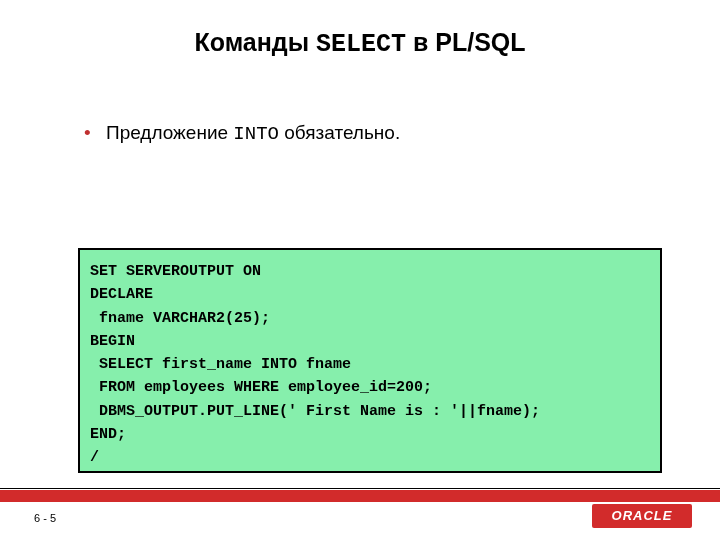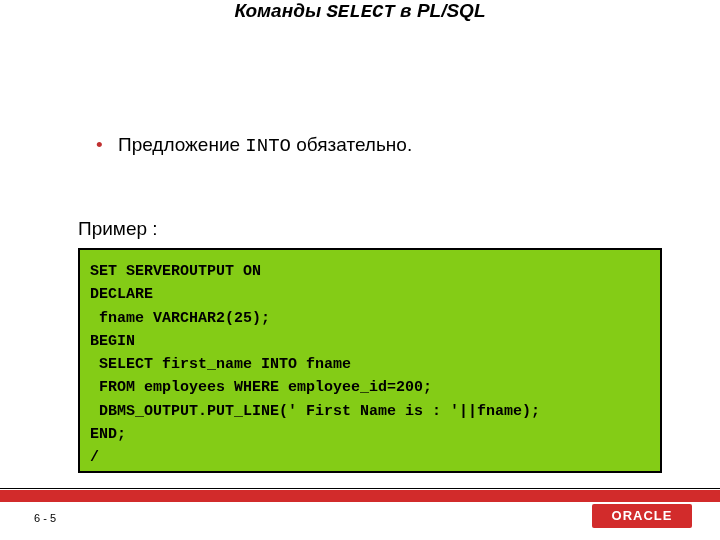--- a/index.html
+++ b/index.html
@@ -12,38 +12,38 @@
     overflow: hidden;
   }
   .slide {
     position: relative;
     width: 720px;
     height: 540px;
     background: #ffffff;
   }
   .title {
     text-align: center;
-    font-size: 19px;
+    font-size: 25px;
     font-weight: bold;
     color: #000000;
-    font-style: italic;
+    padding-top: 28px;
   }
   .title .mono {
     font-family: "Courier New", monospace;
     font-weight: bold;
   }
   .content {
     position: absolute;
     top: 120px;
     left: 78px;
     right: 60px;
   }
   ul.bullets {
     list-style: none;
-    margin: 12px;
+    margin: 0;
     padding: 0;
   }
   ul.bullets li {
     position: relative;
     padding-left: 28px;
     font-size: 19px;
     color: #000000;
     line-height: 1.35;
     margin-bottom: 6px;
   }
@@ -65,21 +65,21 @@
     left: 78px;
     font-size: 19px;
     color: #000000;
   }
   .code-box {
     position: absolute;
     top: 248px;
     left: 78px;
     width: 560px;
     border: 2px solid #000000;
-    background: #84cc16;
+    background: #86efac;
     padding: 10px 10px 2px 10px;
     font-family: "Courier New", monospace;
     font-size: 15px;
     font-weight: bold;
     color: #000000;
     white-space: pre;
     line-height: 1.55;
   }
   .red-bar {
     position: absolute;
@@ -106,20 +106,21 @@
     height: 24px;
     background: #d22b2b;
     border-radius: 2px;
     color: #ffffff;
     font-family: Arial, sans-serif;
     font-weight: bold;
     letter-spacing: 1px;
     font-size: 13px;
     text-align: center;
     line-height: 24px;
+    font-style: italic;
   }
   .page-num {
     position: absolute;
     left: 34px;
     bottom: 16px;
     font-size: 11px;
     color: #000000;
   }
 </style>
 </head>
@@ -132,21 +133,20 @@
   </div>
 
   <div class="content">
     <ul class="bullets">
       <li>
         <span>Предложение </span><span class="mono">INTO</span><span> обязательно.</span>
       </li>
     </ul>
   </div>
 
-  <div class="example-label">Пример :</div>
 
   <div class="code-box">SET SERVEROUTPUT ON
 DECLARE
  fname VARCHAR2(25);
 BEGIN
  SELECT first_name INTO fname
  FROM employees WHERE employee_id=200;
  DBMS_OUTPUT.PUT_LINE(' First Name is : '||fname);
 END;
 /</div>

